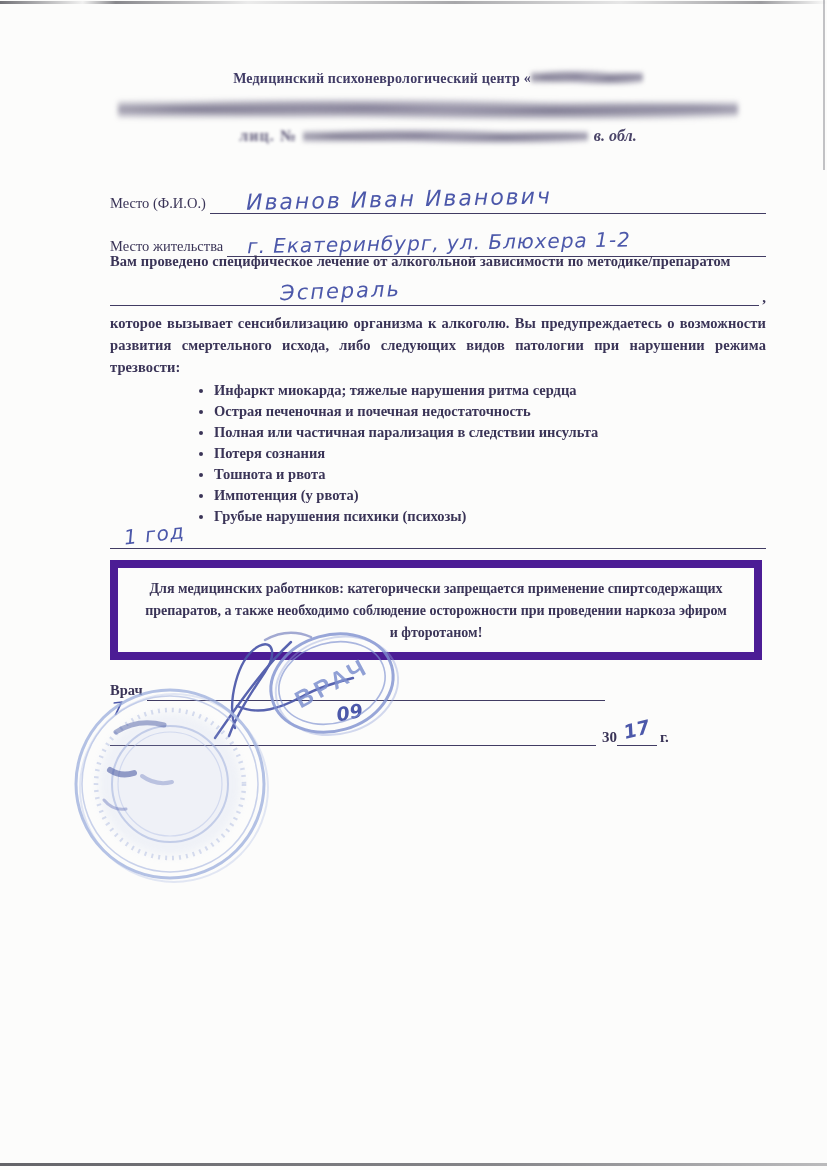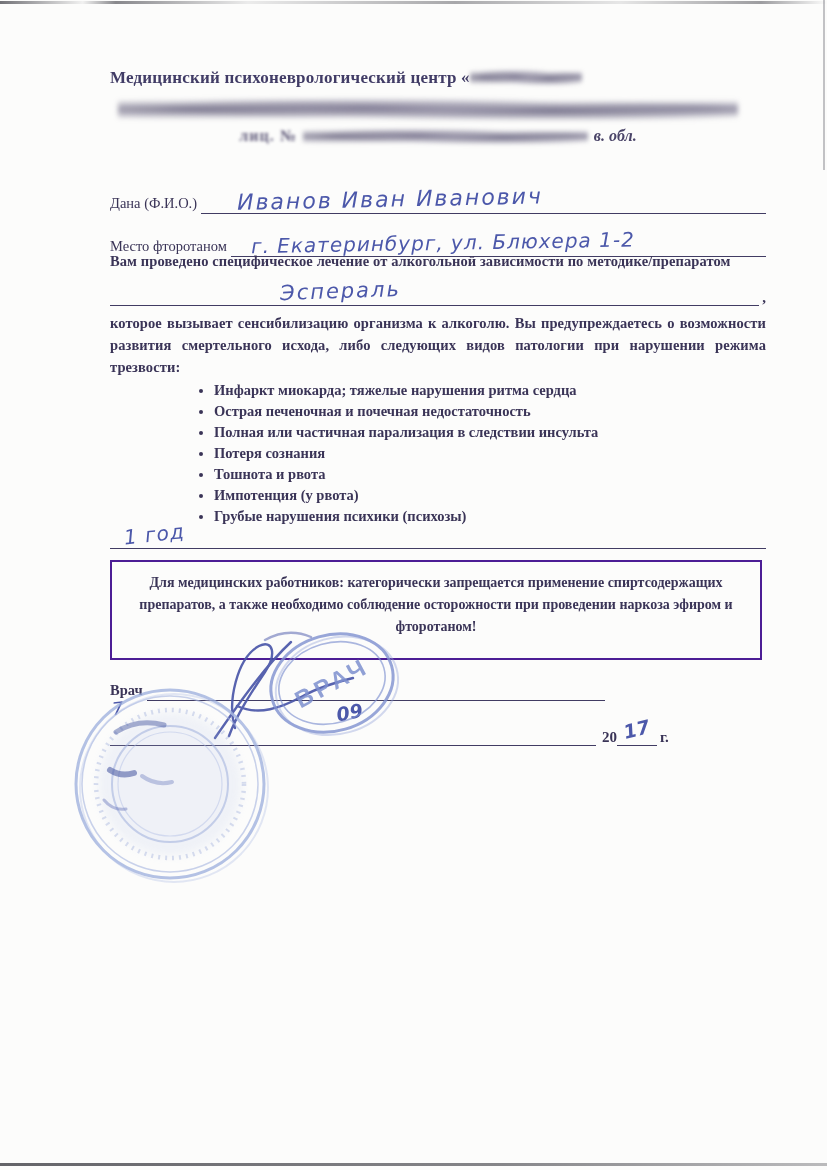--- a/index.html
+++ b/index.html
@@ -14,21 +14,21 @@
       rgba(40,40,48,.55) 14%, rgba(40,40,48,.08) 30%, rgba(40,40,48,.4) 55%,
       rgba(40,40,48,.1) 75%, rgba(40,40,48,.45) 92%, rgba(40,40,48,0) 100%); }
   .scan-bottom { position:absolute; bottom:4px; left:0; width:100%; height:3px;
     background:linear-gradient(90deg, rgba(35,35,42,.7) 0%, rgba(35,35,42,.55) 60%, rgba(35,35,42,.3) 100%); }
   .scan-right { position:absolute; top:0; right:2px; width:2px; height:170px;
     background:rgba(60,60,72,.3); }
 
   .abs { position:absolute; left:110px; width:656px; }
 
   
-  .title { top:68px; font-weight:bold; font-size:17px;
+  .title { top:68px; text-align:center; font-weight:bold; font-size:14px;
     color:#413c66; letter-spacing:.2px; white-space:nowrap; }
   .smudge {
     background:
       radial-gradient(ellipse 60% 70% at 12% 50%, rgba(92,87,116,.8), rgba(92,87,116,0) 70%),
       radial-gradient(ellipse 50% 85% at 40% 40%, rgba(108,102,132,.7), rgba(108,102,132,0) 70%),
       radial-gradient(ellipse 55% 75% at 70% 58%, rgba(86,81,112,.78), rgba(86,81,112,0) 72%),
       radial-gradient(ellipse 45% 60% at 95% 45%, rgba(100,95,126,.62), rgba(100,95,126,0) 70%);
     filter:blur(2.2px);
   }
   .title-smudge { display:inline-block; width:112px; height:15px; transform:translateY(2px); }
@@ -63,21 +63,21 @@
 
   .bullets { top:370px; }
   .bullets ul { margin:12px; padding:0 0 0 92px; list-style:disc; }
   .bullets li { font-weight:bold; font-size:14.5px; height:21px; color:#3a3457; }
 
   .term-row { top:527px; }
   .term-row .flabel { font-weight:bold; }
   .hw-term { display:inline-block; font-size:20px; letter-spacing:1px; padding-left:14px;
     transform:rotate(-6deg); line-height:17px; }
 
-  .warn-box { top:560px; border:2px solid #4c1d95; width:652px; height:100px; box-sizing:border-box;
+  .warn-box { top:560px; border:8px solid #4c1d95; width:652px; height:100px; box-sizing:border-box;
     padding:10px 26px 0; }
   .warn-text { font-weight:bold; font-size:14px; line-height:22px; text-align:center; }
 
   .doctor-row { top:680px; }
   .doctor-row .flabel { font-weight:bold; }
   .date-row { top:724px; display:flex; align-items:flex-end; font-weight:bold; font-size:15px; }
   .date-u1 { display:inline-block; width:486px; border-bottom:1.6px solid #413c63; height:21px; }
   .hw-month { display:inline-block; font-size:19px; padding-left:228px; transform:rotate(-10deg); line-height:16px; }
   .year-prefix { margin-left:6px; }
   .year-u { display:inline-block; width:40px; border-bottom:1.6px solid #413c63; height:21px; text-align:center; }
@@ -101,25 +101,25 @@
     <span>Медицинский психоневрологический центр «</span><span class="smudge title-smudge"></span>
   </div>
   <div class="smudge addr-smudge" style="position:absolute;"></div>
   <div class="abs license-line">
     <span class="license-blur">лиц. №</span>
     <span class="smudge license-mid"></span>
     <span class="license-suffix">в. обл.</span>
   </div>
 
   <div class="abs frow name-row">
-    <span class="flabel">Дана (Ф.И.О.)</span>
+    <span class="flabel">Место (Ф.И.О.)</span>
     <span class="fill"><span class="hw hw-name">Иванов Иван Иванович</span></span>
   </div>
   <div class="abs frow addr-row">
-    <span class="flabel">Место фторотаном</span>
+    <span class="flabel">Место жительства</span>
     <span class="fill"><span class="hw hw-addr">г. Екатеринбург, ул. Блюхера 1-2</span></span>
   </div>
 
   <div class="abs para para1">Вам проведено специфическое лечение от алкогольной зависимости по методике/препаратом</div>
   <div class="abs method-row">
     <span class="fill"><span class="hw hw-method">Эспераль</span></span>
     <span class="after-method">,</span>
   </div>
   <div class="abs para para2">которое вызывает сенсибилизацию организма к алкоголю. Вы предупреждаетесь о возможности развития смертельного исхода, либо следующих видов патологии при нарушении режима трезвости:</div>
 
@@ -143,21 +143,21 @@
     <div class="warn-text">Для медицинских работников: категорически запрещается применение спиртсодержащих препаратов, а также необходимо соблюдение осторожности при проведении наркоза эфиром и фторотаном!</div>
   </div>
 
   <div class="abs frow doctor-row">
     <span class="flabel">Врач</span>
     <span class="fill-short"></span>
   </div>
 
   <div class="abs date-row">
     <span class="date-u1"><span class="hw hw-month">09</span></span>
-    <span class="year-prefix">20</span>
+    <span class="year-prefix">30</span>
     <span class="year-u"><span class="hw hw-year">17</span></span>
     <span class="year-suffix">г.</span>
   </div>
 
   <span class="hw hw-day">7</span>
 
   <svg class="sig-svg" width="160" height="135" viewBox="0 0 160 135">
     <g stroke="#4b57a9" stroke-width="2.4" fill="none" stroke-linecap="round" opacity="0.92">
       <path d="M30,118 C22,92 32,48 54,36 C68,29 72,44 60,62 C46,83 32,104 24,126"></path>
       <path d="M10,128 C32,96 60,56 86,32"></path>

